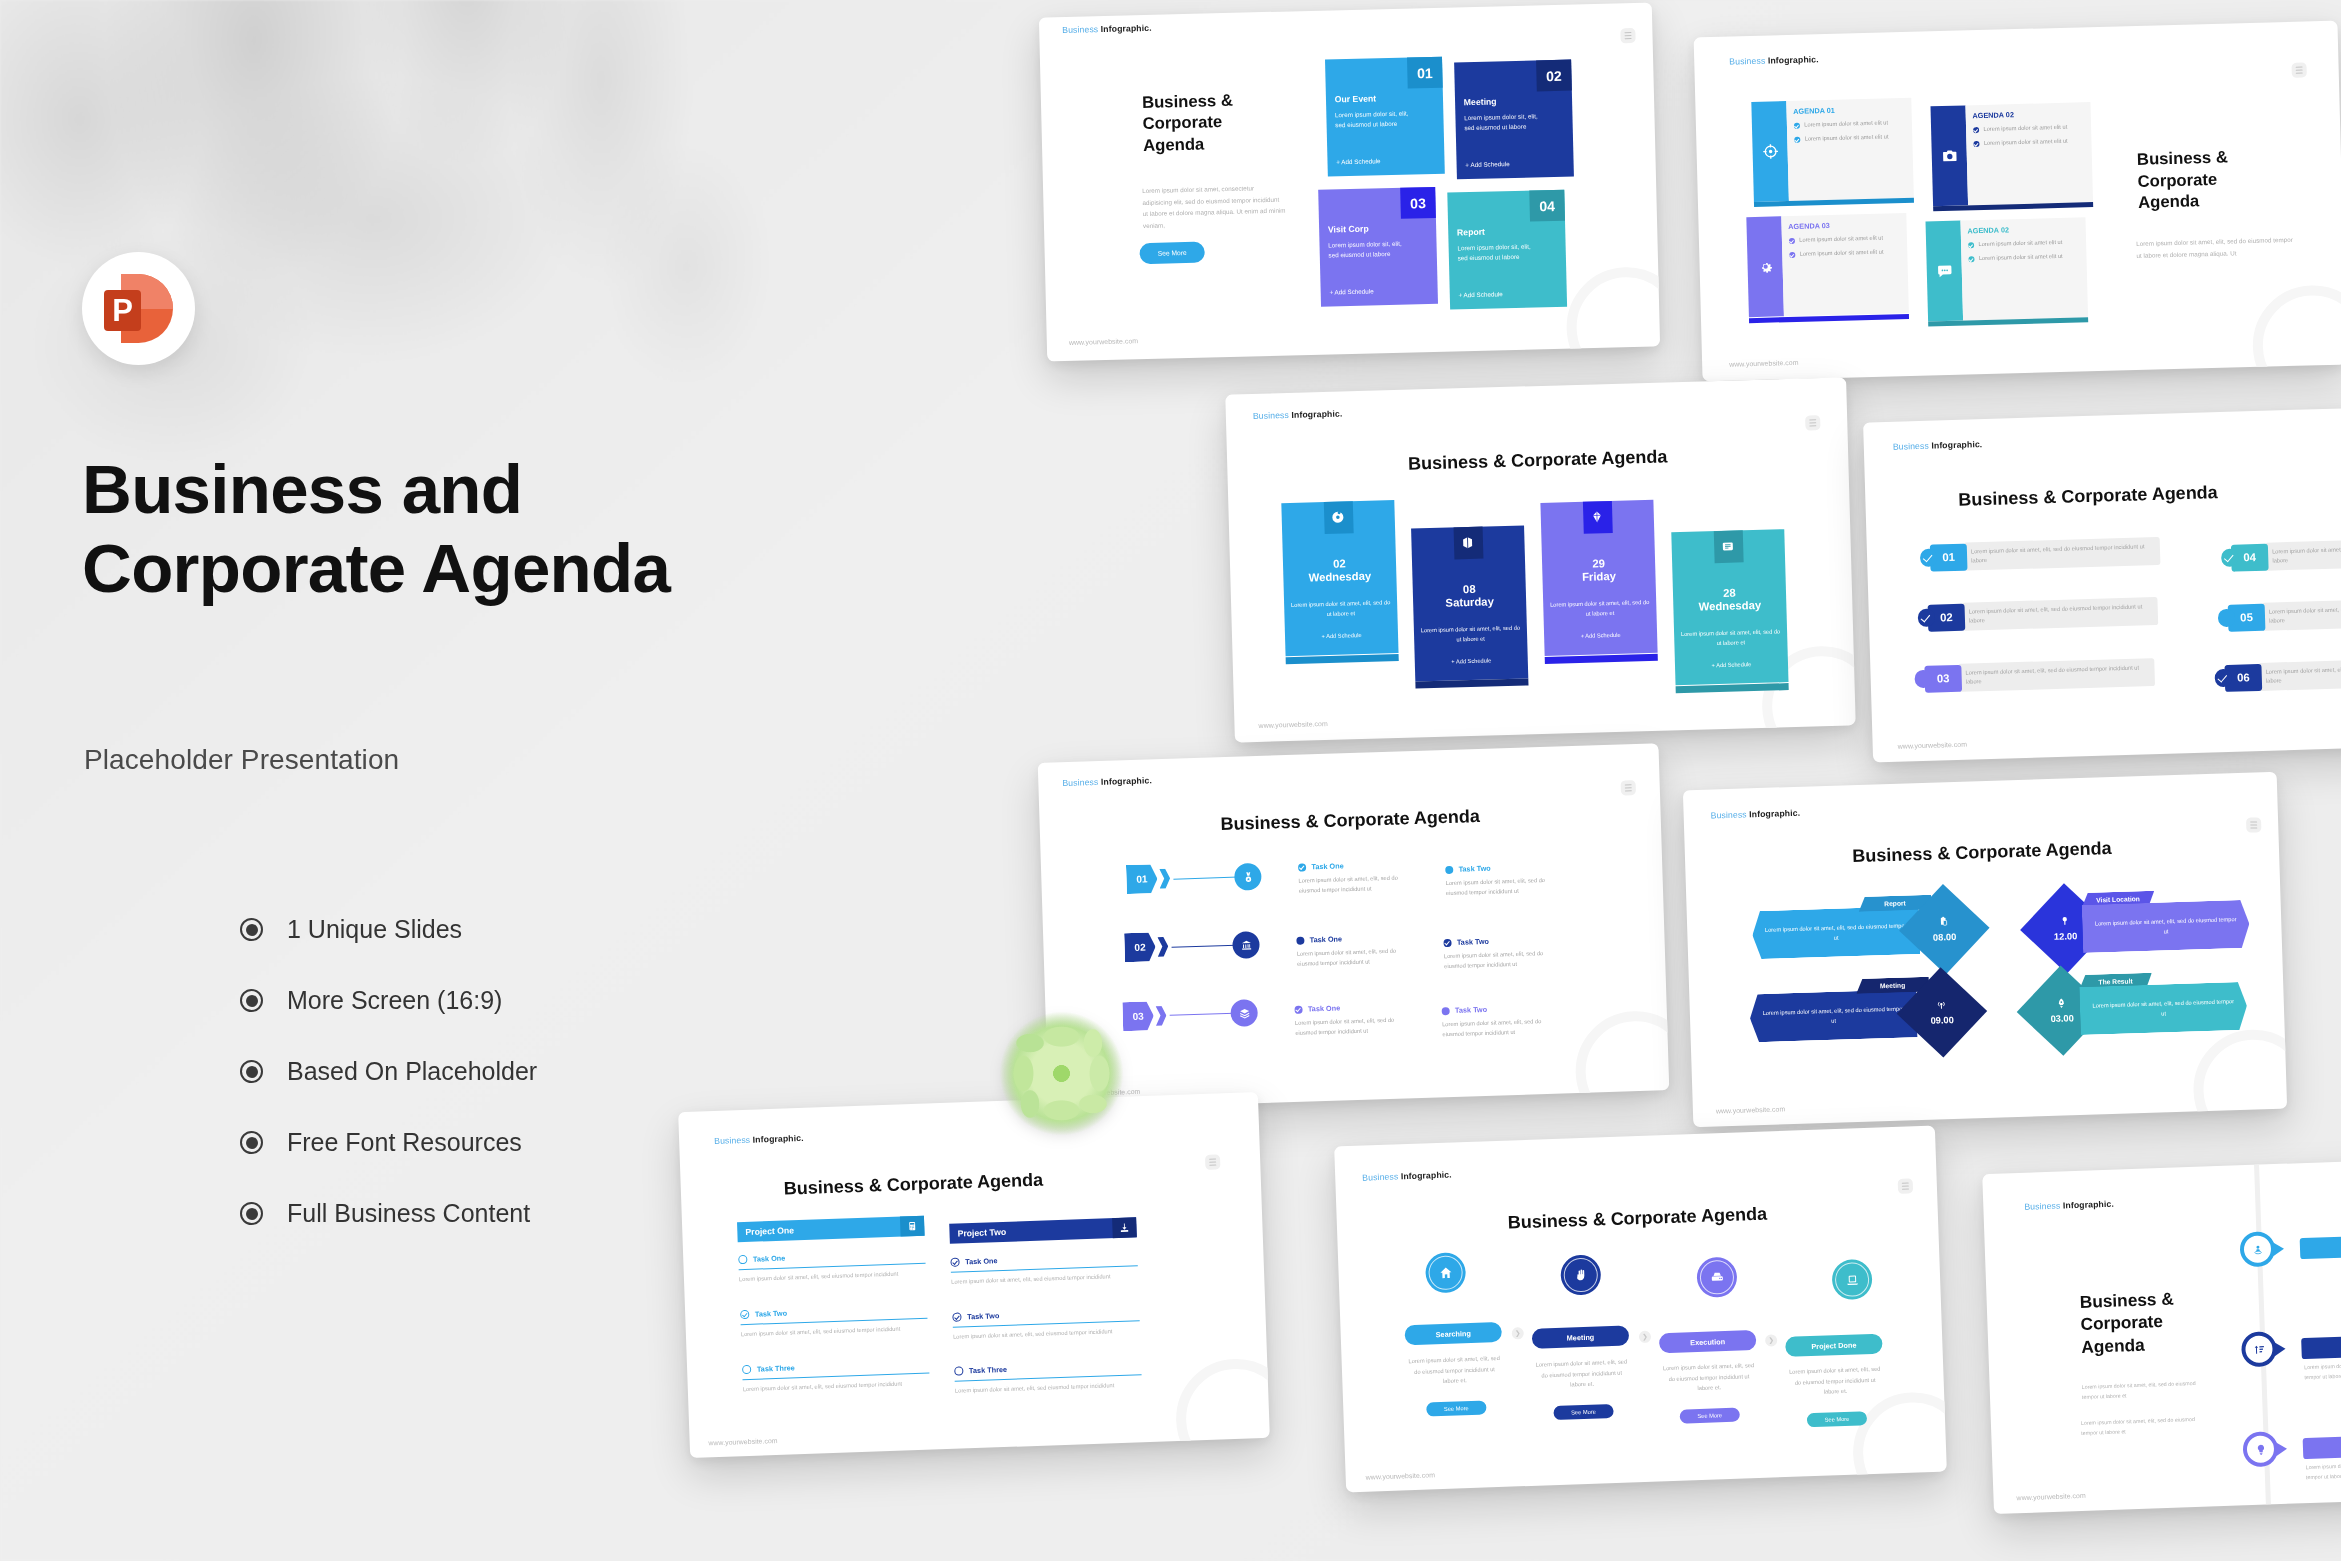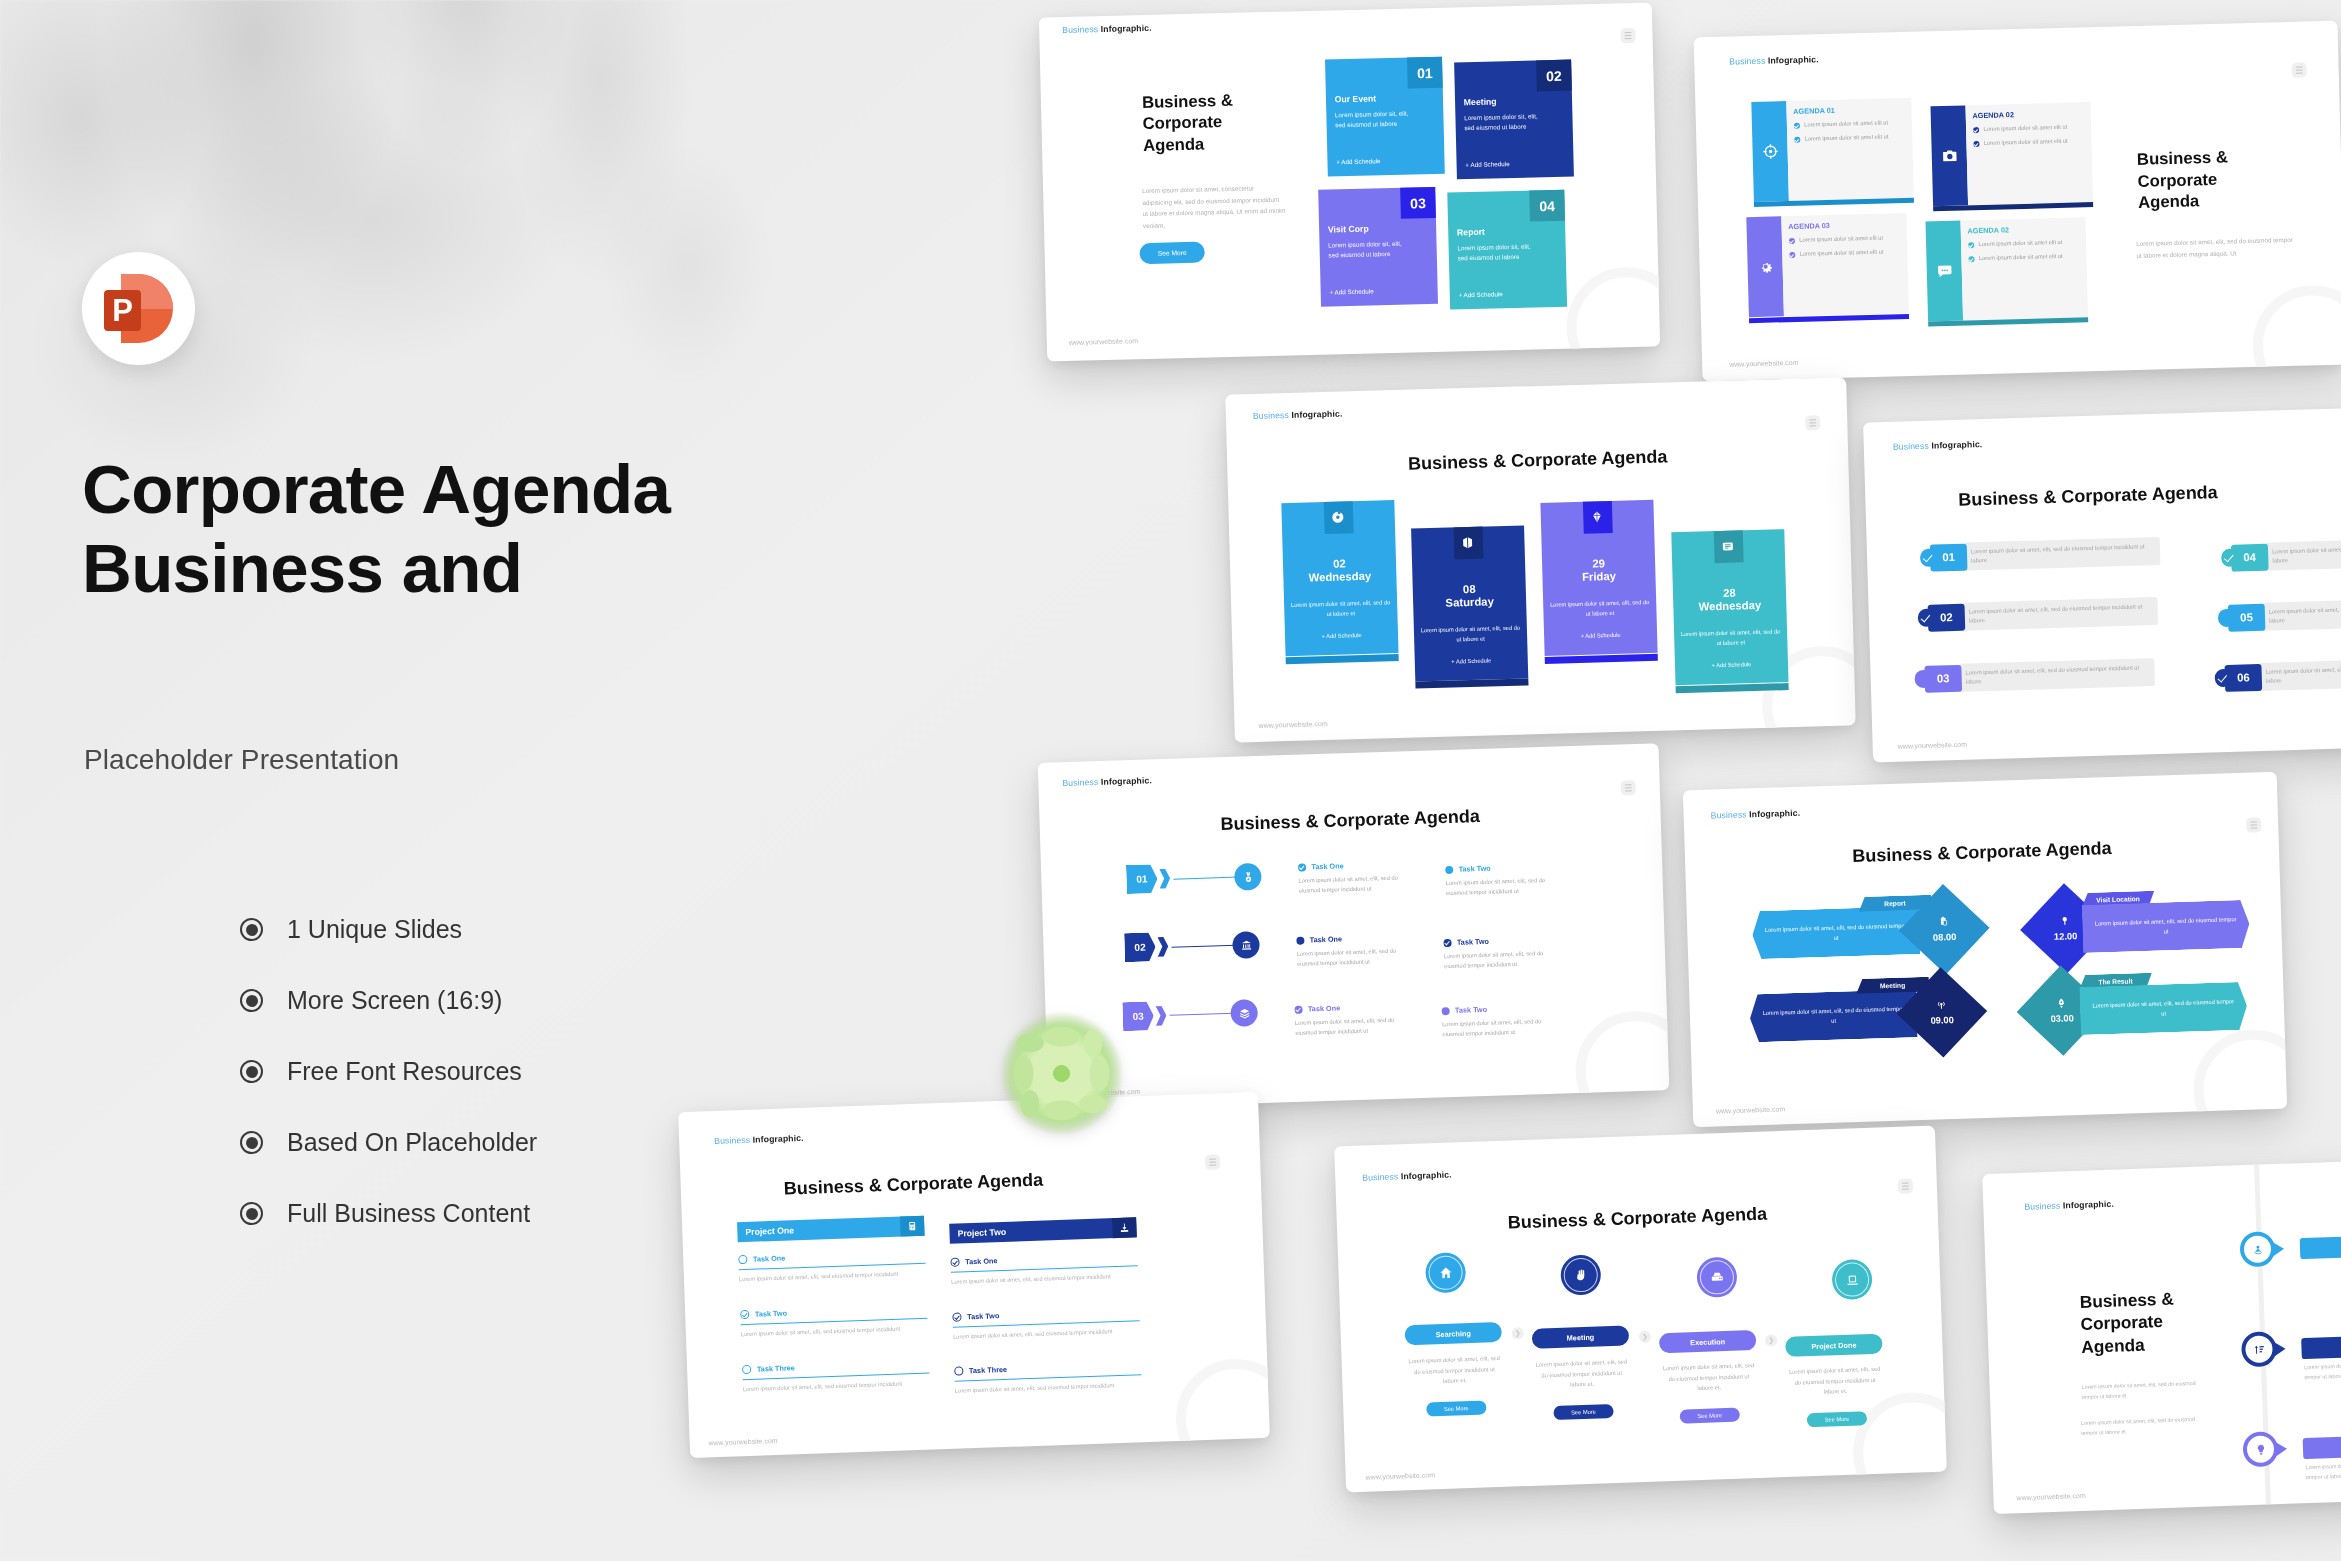--- a/index.html
+++ b/index.html
@@ -210,42 +210,42 @@
 <div class="left-panel">
 
   <div class="ppt-logo">
     <div class="ppt-inner">
       <div class="ppt-circ"></div>
       <div class="ppt-sq">P</div>
     </div>
   </div>
 
   <div class="main-title">
+    <div>Business and</div>
     <div>Corporate Agenda</div>
-    <div>Business and</div>
   </div>
 
   <div class="subtitle">Placeholder Presentation</div>
 
   <div class="feature-list">
     <div class="feature-item">
       <span class="feat-bullet"></span>
       <span class="feat-label">1 Unique Slides</span>
     </div>
     <div class="feature-item">
       <span class="feat-bullet"></span>
       <span class="feat-label">More Screen (16:9)</span>
     </div>
     <div class="feature-item">
       <span class="feat-bullet"></span>
-      <span class="feat-label">Free Font Resources</span>
+      <span class="feat-label">Based On Placeholder</span>
     </div>
     <div class="feature-item">
       <span class="feat-bullet"></span>
-      <span class="feat-label">Based On Placeholder</span>
+      <span class="feat-label">Free Font Resources</span>
     </div>
     <div class="feature-item">
       <span class="feat-bullet"></span>
       <span class="feat-label">Full Business Content</span>
     </div>
   </div>
 </div>
 
 <div class="slide" style="left:1043px; top:10px; width:613px; height:344px; transform:rotate(-1.4deg);">
   <div class="s-logo" style="left:23px; top:8px;">

